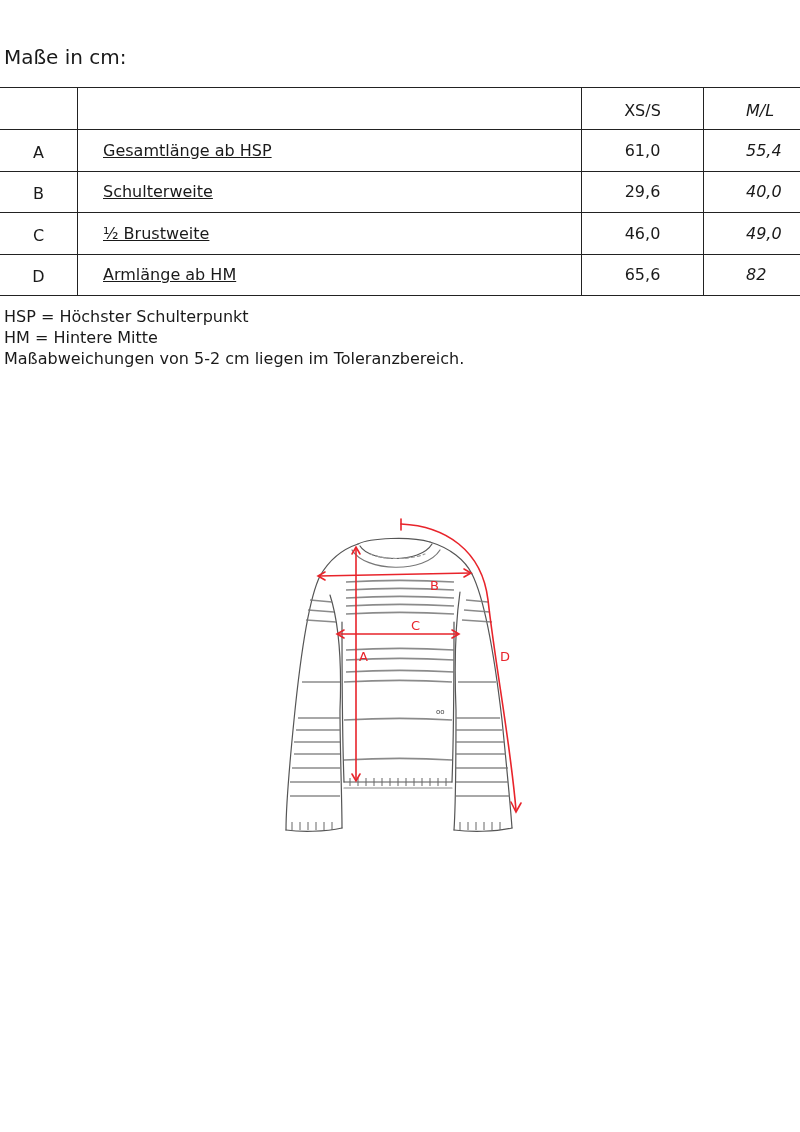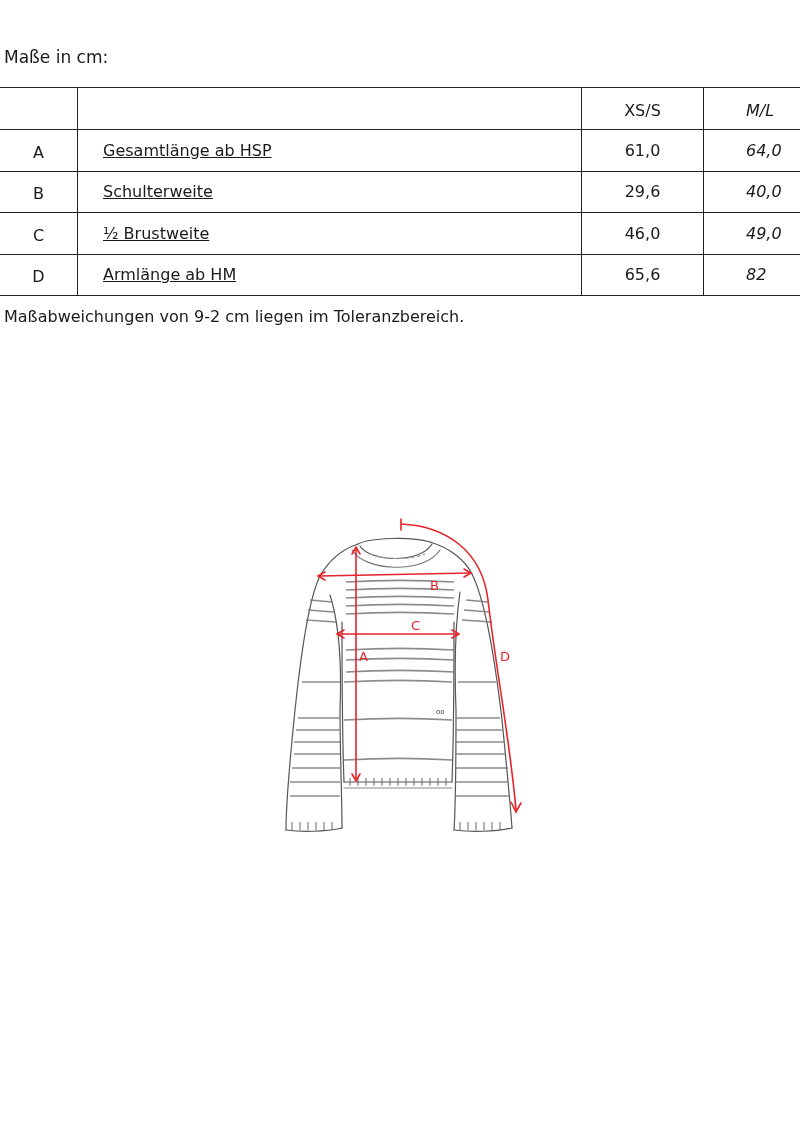--- a/index.html
+++ b/index.html
@@ -3,21 +3,21 @@
 <meta charset="utf-8">
 <style>
   html, body { margin: 0; padding: 0; background: #ffffff; }
   body {
     width: 800px; height: 1132px; position: relative; overflow: hidden;
     font-family: "DejaVu Sans", "Liberation Sans", sans-serif;
     color: #1a1a1a;
   }
   .title {
     position: absolute; left: 4px; top: 47px;
-    font-size: 17px; line-height: 20px;
+    font-size: 20px; line-height: 20px;
   }
   table.measure {
     position: absolute; left: 0; top: 87px; width: 800px;
     border-collapse: collapse; font-size: 16px;
   }
   table.measure td {
     border-top: 1.5px solid #222; border-bottom: 1.5px solid #222;
     height: 36.5px; padding: 0; vertical-align: middle;
   }
   table.measure td.c-key { width: 77px; text-align: center; border-right: 1.5px solid #222; padding-top: 4px; }
@@ -44,21 +44,21 @@
       <tr class="head">
     <td class="c-key"></td>
     <td class="c-label"></td>
     <td class="c-s1">XS/S</td>
     <td class="c-s2">M/L</td>
   </tr>
   <tr>
     <td class="c-key">A</td>
     <td class="c-label">Gesamtlänge ab HSP</td>
     <td class="c-s1">61,0</td>
-    <td class="c-s2">64,0</td>
+    <td class="c-s2">55,4</td>
   </tr>
   <tr>
     <td class="c-key">B</td>
     <td class="c-label">Schulterweite</td>
     <td class="c-s1">29,6</td>
     <td class="c-s2">40,0</td>
   </tr>
   <tr>
     <td class="c-key">C</td>
     <td class="c-label">½ Brustweite</td>
@@ -68,21 +68,23 @@
   <tr>
     <td class="c-key">D</td>
     <td class="c-label">Armlänge ab HM</td>
     <td class="c-s1">65,6</td>
     <td class="c-s2">82</td>
   </tr>
 </tbody>
   </table>
 
 <div class="notes">
-  <div>Maßabweichungen von 9-2 cm liegen im Toleranzbereich.</div>
+  <div>HSP = Höchster Schulterpunkt</div>
+  <div>HM = Hintere Mitte</div>
+  <div>Maßabweichungen von 5-2 cm liegen im Toleranzbereich.</div>
 </div>
 
 <div class="drawing">
   <svg width="270" height="330" viewBox="0 0 270 330" xmlns="http://www.w3.org/2000/svg">
     <g fill="none" stroke="#555" stroke-width="1.2" stroke-linecap="round" stroke-linejoin="round">
 
       <path d="M88 34 C100 28 140 26 160 32"></path>
       <path d="M90 36 C100 52 150 54 162 34"></path>
       <path d="M82 40 C95 62 155 64 170 40" stroke="#777"></path>
       <path d="M100 44 C115 50 140 50 155 44" stroke="#999" stroke-dasharray="3 3"></path>

